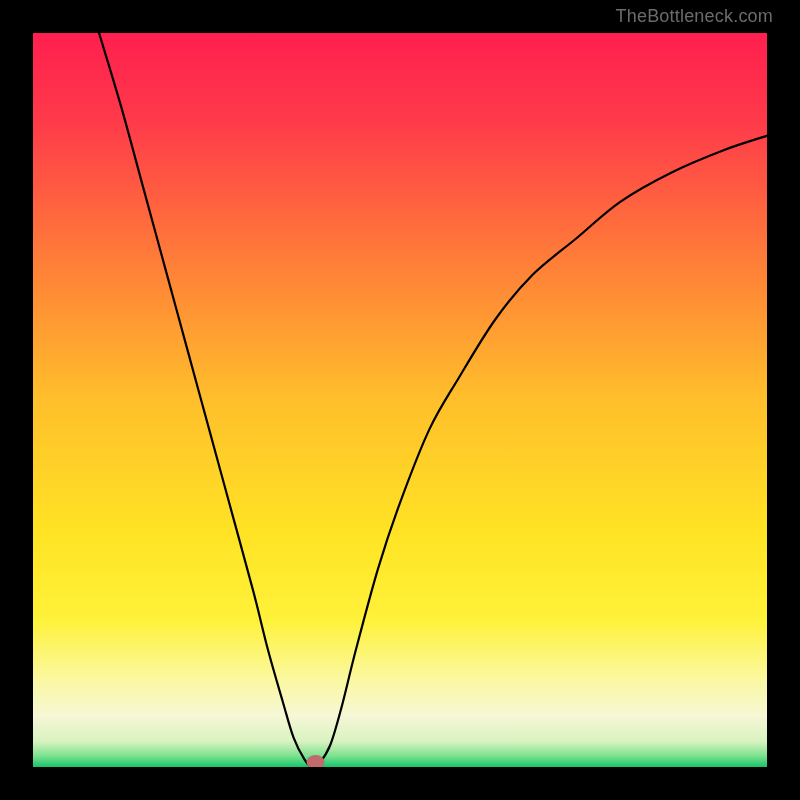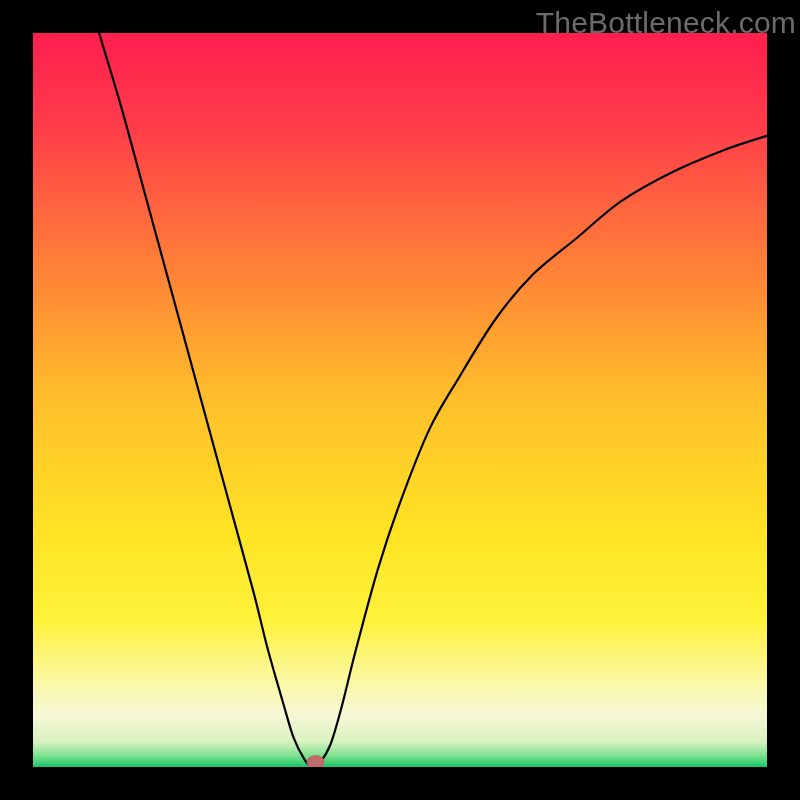--- a/index.html
+++ b/index.html
@@ -20,23 +20,23 @@
     position: absolute;
     left: 33px;
     top: 33px;
     width: 734px;
     height: 734px;
     overflow: hidden;
   }
   .watermark {
     position: absolute;
     top: 6px;
-    right: 4px;
+    right: 27px;
     color: #6b6b6b;
-    font-size: 30px;
+    font-size: 18px;
     font-weight: 500;
     letter-spacing: 0.2px;
     z-index: 50;
   }
   svg { display: block; }
   .curve {
     fill: none;
     stroke: #000;
     stroke-width: 2.2;
     stroke-linejoin: round;

